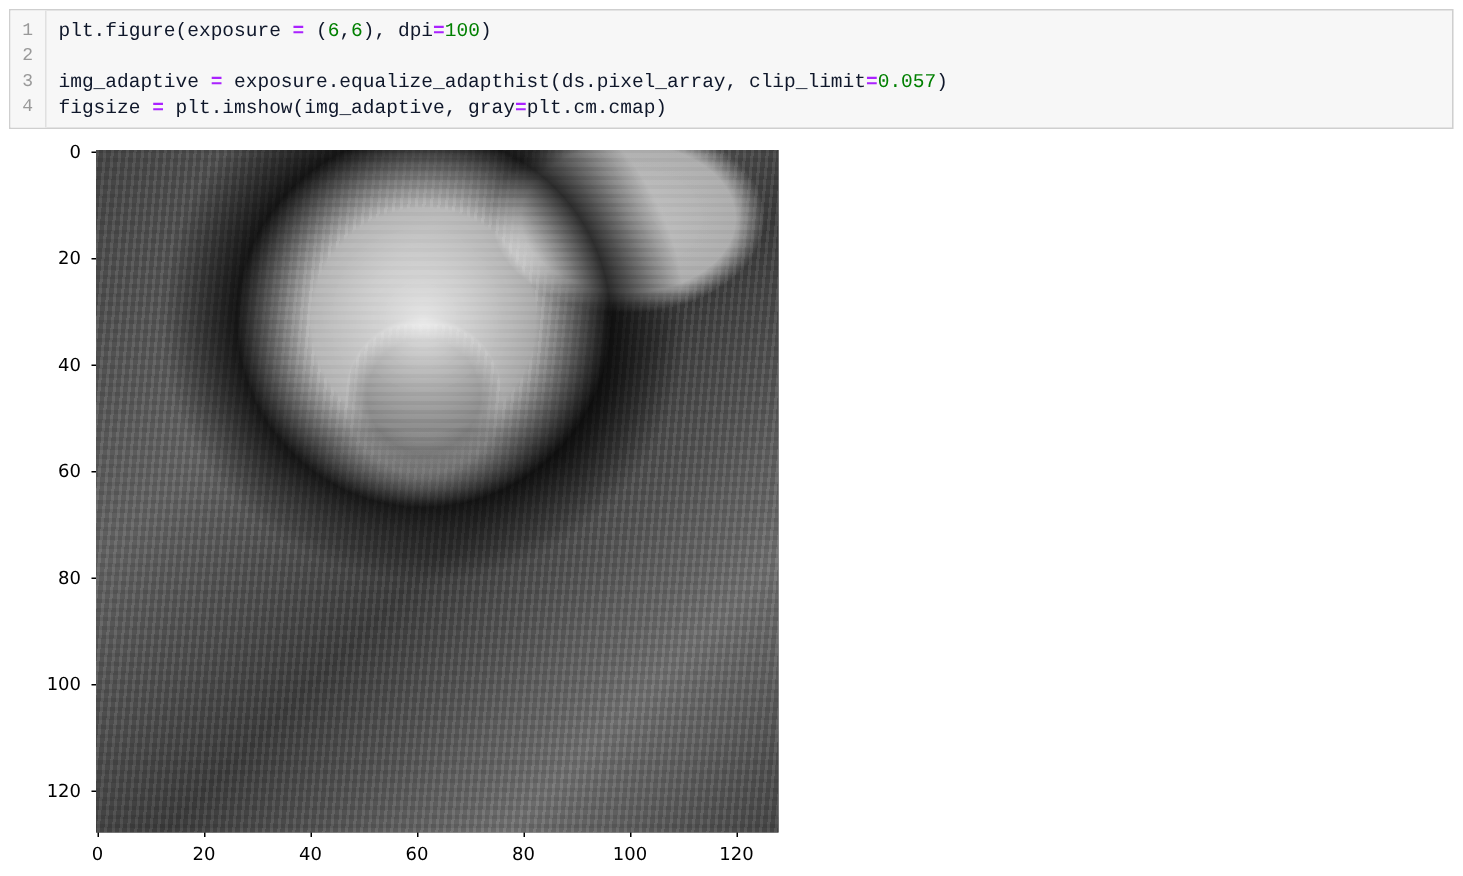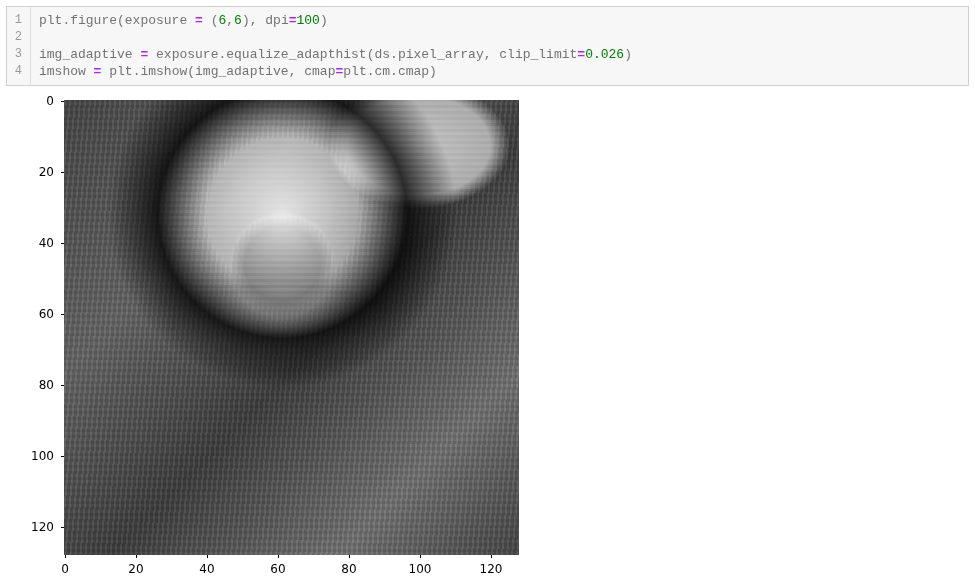--- a/index.html
+++ b/index.html
@@ -27,21 +27,21 @@
       line-height: 17px;
       min-width: 24px;
     }
     .code-body {
       padding: 5px 8px;
       white-space: pre;
       font-size: 13px;
       line-height: 17px;
       flex: 1;
     }
-    .tok-id { color: #737373; }
+    .tok-id { color: #0f172a; }
     .tok-op { color: #aa22ff; font-weight: 600; }
     .tok-num { color: #008000; }
     .output-area {
       margin: 4px 6px 6px 12px;
     }
     .plot-frame {
       position: relative;
       width: 520px;
       height: 495px;
     }
@@ -119,22 +119,22 @@
 
 <div class="code-cell">
   <div class="gutter">
     <div>1</div>
     <div>2</div>
     <div>3</div>
     <div>4</div>
   </div>
   <div class="code-body"><span class="tok-id">plt</span><span class="tok-id">.figure(exposure </span><span class="tok-op">=</span><span class="tok-id"> (</span><span class="tok-num">6</span><span class="tok-id">,</span><span class="tok-num">6</span><span class="tok-id">), dpi</span><span class="tok-op">=</span><span class="tok-num">100</span><span class="tok-id">)</span>
 
-<span class="tok-id">img_adaptive </span><span class="tok-op">=</span><span class="tok-id"> exposure.equalize_adapthist(ds.pixel_array, clip_limit</span><span class="tok-op">=</span><span class="tok-num">0.026</span><span class="tok-id">)</span>
-<span class="tok-id">imshow </span><span class="tok-op">=</span><span class="tok-id"> plt.imshow(img_adaptive, cmap</span><span class="tok-op">=</span><span class="tok-id">plt.cm.cmap)</span></div>
+<span class="tok-id">img_adaptive </span><span class="tok-op">=</span><span class="tok-id"> exposure.equalize_adapthist(ds.pixel_array, clip_limit</span><span class="tok-op">=</span><span class="tok-num">0.057</span><span class="tok-id">)</span>
+<span class="tok-id">figsize </span><span class="tok-op">=</span><span class="tok-id"> plt.imshow(img_adaptive, gray</span><span class="tok-op">=</span><span class="tok-id">plt.cm.cmap)</span></div>
 </div>
 
 <div class="output-area">
   <div class="plot-frame">
     <div class="plot-image"></div>
 
     <div class="y-ticks">
       <div class="y-tick" style="top:1px">0</div>
       <div class="y-tick" style="top:72px">20</div>
       <div class="y-tick" style="top:143px">40</div>

